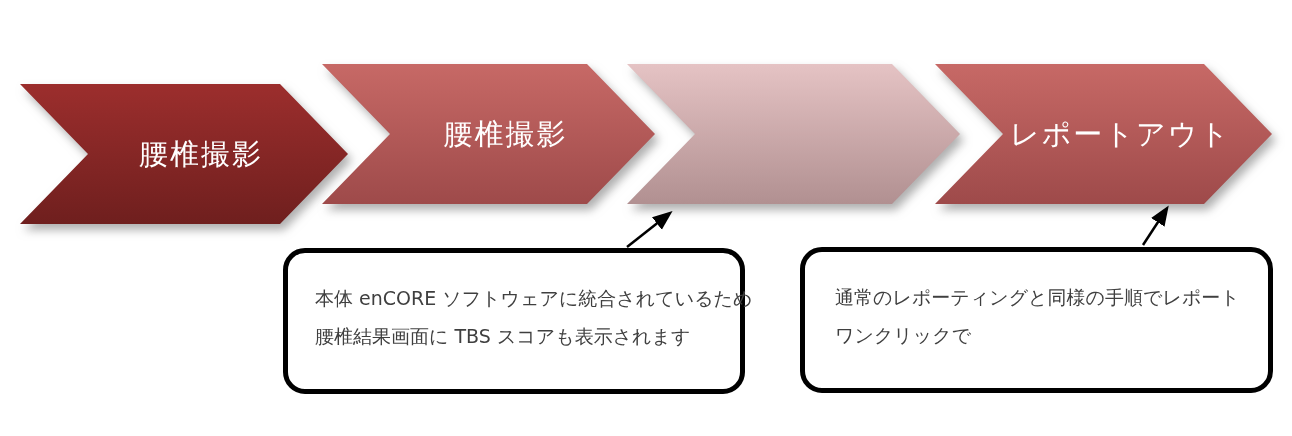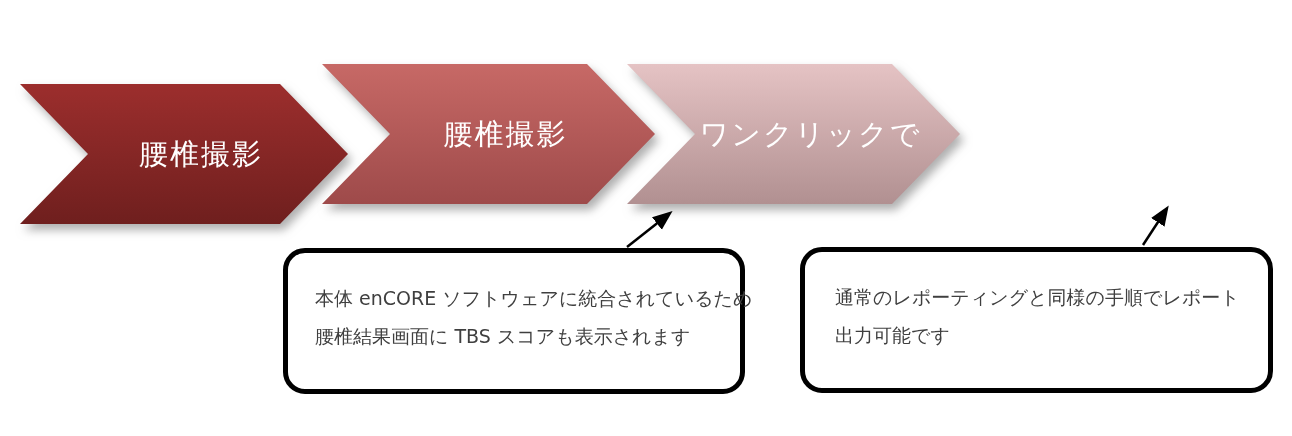--- a/index.html
+++ b/index.html
@@ -49,33 +49,37 @@
   </div>
 
   <div class="chev c2">
     <div class="chev-fill" style="background: linear-gradient(rgb(199, 105, 102), rgb(158, 74, 74)); color: rgb(255, 255, 255);">
       <span>腰椎撮影</span>
     </div>
   </div>
 
   <div class="chev c3">
     <div class="chev-fill" style="background: linear-gradient(rgb(229, 195, 196), rgb(177, 144, 145)); color: rgb(255, 255, 255);">
-      <span>ワンクリックで</span>
     </div>
   </div>
 
+  <div class="chev c4">
+    <div class="chev-fill" style="background: linear-gradient(rgb(199, 105, 102), rgb(158, 74, 74)); color: rgb(255, 255, 255);">
+      <span>レポートアウト</span>
+    </div>
+  </div>
 
   <div class="callout co-left" style="border-color: rgb(0, 0, 0); color: rgb(63, 63, 63);">
     <p>本体 enCORE ソフトウェアに統合されているため</p>
     <p>腰椎結果画面に TBS スコアも表示されます</p>
   </div>
 
   <div class="callout co-right" style="border-color: rgb(0, 0, 0); color: rgb(63, 63, 63);">
     <p>通常のレポーティングと同様の手順でレポート</p>
-    <p>出力可能です</p>
+    <p>ワンクリックで</p>
   </div>
 
   <svg class="arrows" width="1292" height="436">
     <defs>
       <marker id="ah" markerUnits="userSpaceOnUse" markerWidth="22" markerHeight="18" refX="4" refY="8" orient="auto">
         <path d="M0,0 L20,8 L0,16 Z" class="arrow-fill" fill="#000000"></path>
       </marker>
     </defs>
     <line x1="627" y1="247" x2="660" y2="221" class="arrow-stroke" stroke-width="2.5" marker-end="url(#ah)" stroke="#000000"></line>
     <line x1="1143" y1="245" x2="1160" y2="219" class="arrow-stroke" stroke-width="2.5" marker-end="url(#ah)" stroke="#000000"></line>

